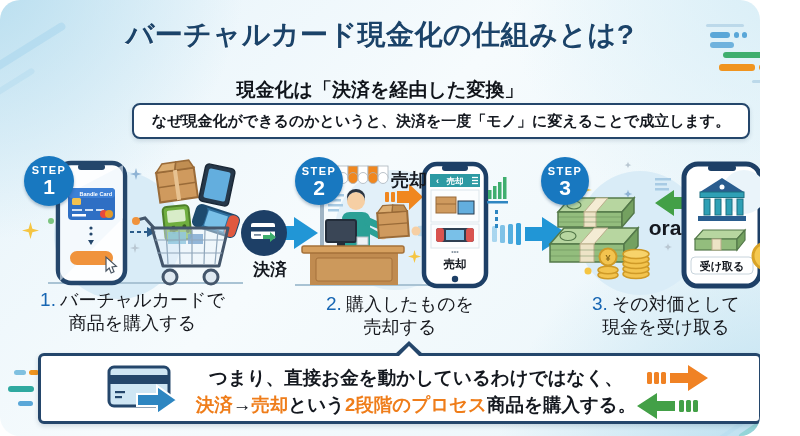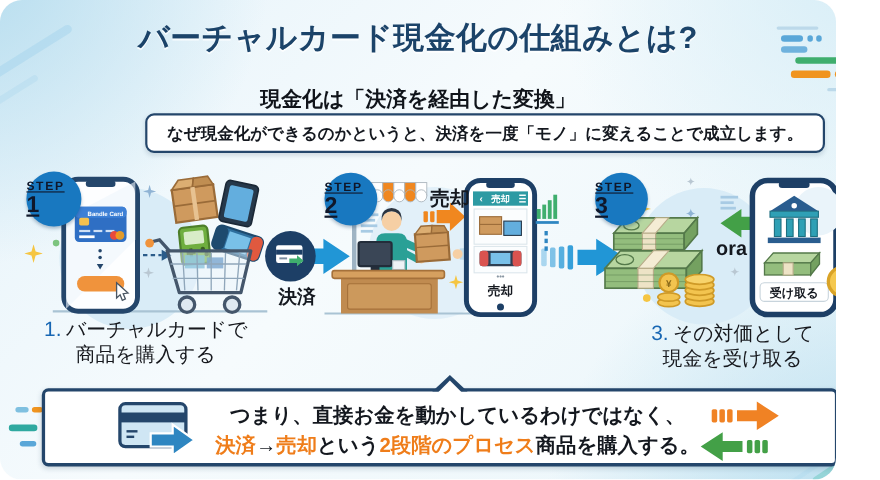--- a/index.html
+++ b/index.html
@@ -20,21 +20,21 @@
     text-shadow:0 1px 0 rgba(255,255,255,.8);}
   .subtitle{position:absolute;top:58px;left:0;width:100%;text-align:center;
     font-size:19px;font-weight:bold;color:#10141a;margin-top:19px;}
   .intro-box{position:absolute;top:103px;left:92px;width:618px;height:36px;
     background:#fff;border:2px solid #24466b;border-radius:8px;
     box-shadow:0 2px 4px rgba(30,60,90,.15);
     display:flex;align-items:center;justify-content:center;
     font-size:15px;font-weight:bold;color:#14181f;margin-left:40px;}
   
   .badge{position:absolute;width:50px;height:50px;border-radius:50%;background:#1878c0;
-    color:#0f172a;text-align:left;box-shadow:0 2px 3px rgba(20,60,100,.3);z-index:5;text-decoration:underline;}
+    color:#ffffff;text-align:center;box-shadow:0 2px 3px rgba(20,60,100,.3);z-index:5;}
   .badge .s{display:block;font-size:11px;font-weight:bold;letter-spacing:1.5px;margin-top:9px;line-height:11px;}
   .badge .n{display:block;font-size:21px;font-weight:bold;line-height:22px;}
   
   .caption{position:absolute;text-align:center;font-weight:normal;font-size:18px;
     color:#16181d;line-height:23px;z-index:4;}
   .caption .num{color:#1766b3;font-size:19px;margin-right:4px;}
   .small-label{position:absolute;font-weight:bold;color:#14181f;text-align:center;z-index:4;}
   
   .bottom-box{position:absolute;left:38px;top:353px;width:724px;height:71px;background:#fff;
     border:3px solid #24466b;border-radius:6px;box-shadow:0 2px 5px rgba(30,60,90,.18);z-index:6;}
@@ -400,31 +400,35 @@
       <rect x="247" y="60" width="3" height="4" fill="#2e86c1"></rect>
       <rect x="247" y="67" width="3" height="4" fill="#2e86c1"></rect>
       <rect x="247" y="74" width="3" height="4" fill="#2e86c1"></rect>
       <rect x="247" y="81" width="3" height="4" fill="#2e86c1"></rect>
     </g>
     <g>
       <circle cx="238" cy="98" r="13" fill="#f5c84f" stroke="#d9a327" stroke-width="3"></circle>
       <text x="238" y="103" font-size="13" fill="#8a6a1a" text-anchor="middle">¥</text>
     </g>
   </svg>
-  <div class="small-label" style="left:638px;top:216px;width:54px;font-size:18px;color:#14181f;">ora</div>
+  <div class="small-label" style="left:638px;top:216px;width:54px;font-size:21px;color:#14181f;">ora</div>
 
   <div class="sparkle" style="left:22px;top:222px;width:17px;height:17px;background:#f5c542;"></div>
   <div class="sparkle" style="left:130px;top:168px;width:12px;height:12px;background:#8fb3d4;"></div>
   <div class="sparkle" style="left:130px;top:243px;width:10px;height:10px;background:#b9c7d2;"></div>
   <div class="dot" style="left:48px;top:218px;width:6px;height:6px;background:#7cc47f;"></div>
   <div class="sparkle" style="left:408px;top:250px;width:13px;height:13px;background:#f5c542;"></div>
 
   <div class="caption" style="left:25px;top:288px;width:215px;">
     <div><span class="num">1.</span><span>バーチャルカードで</span></div>
     <div>商品を購入する</div>
+  </div>
+  <div class="caption" style="left:295px;top:292px;width:210px;">
+    <div><span class="num">2.</span><span>購入したものを</span></div>
+    <div>売却する</div>
   </div>
   <div class="caption" style="left:556px;top:292px;width:220px;">
     <div><span class="num">3.</span><span>その対価として</span></div>
     <div>現金を受け取る</div>
   </div>
 
   <div class="bottom-box">
     <div class="notch-outer"></div>
     <div class="notch-inner"></div>
     <svg style="left:66px;top:8px;" width="90" height="54" viewBox="0 0 90 54">

